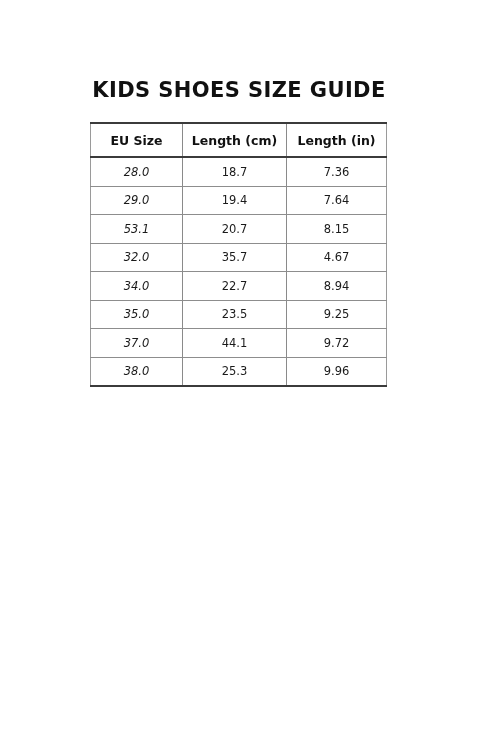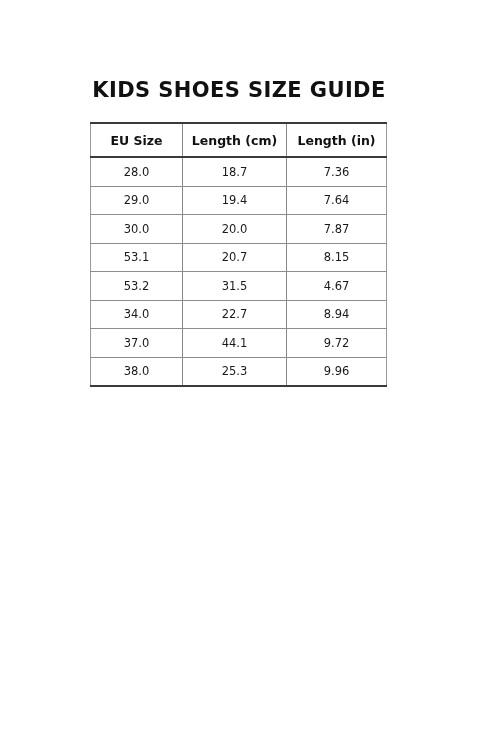--- a/index.html
+++ b/index.html
@@ -74,21 +74,21 @@
     color: #1a1a1a;
     height: 27.5px;
     text-align: center;
     vertical-align: middle;
     border-bottom: 1px solid #8d8d8d;
     border-left: 1px solid #8a8a8a;
     border-right: 1px solid #8a8a8a;
     background: #ffffff;
     padding: 0 2px;
   }
-  table.size-table td:first-child { border-left: 1px solid #9a9a9a; }
+  table.size-table td:first-child { border-left: 1px solid #9a9a9a; font-style: italic; }
   table.size-table td:last-child { border-right: 1px solid #9a9a9a; }
 
   table.size-table tbody tr:last-child td {
     border-bottom: 2px solid #3b3b3b;
   }
 </style>
 </head>
 <body>
 
 <div class="page">
@@ -114,38 +114,38 @@
           <td>28.0</td>
           <td>18.7</td>
           <td>7.36</td>
         </tr>
         <tr>
           <td>29.0</td>
           <td>19.4</td>
           <td>7.64</td>
         </tr>
         <tr>
-          <td>30.0</td>
-          <td>20.0</td>
-          <td>7.87</td>
-        </tr>
-        <tr>
           <td>53.1</td>
           <td>20.7</td>
           <td>8.15</td>
         </tr>
         <tr>
-          <td>53.2</td>
-          <td>31.5</td>
+          <td>32.0</td>
+          <td>35.7</td>
           <td>4.67</td>
         </tr>
         <tr>
           <td>34.0</td>
           <td>22.7</td>
           <td>8.94</td>
+        </tr>
+        <tr>
+          <td>35.0</td>
+          <td>23.5</td>
+          <td>9.25</td>
         </tr>
         <tr>
           <td>37.0</td>
           <td>44.1</td>
           <td>9.72</td>
         </tr>
         <tr>
           <td>38.0</td>
           <td>25.3</td>
           <td>9.96</td>

